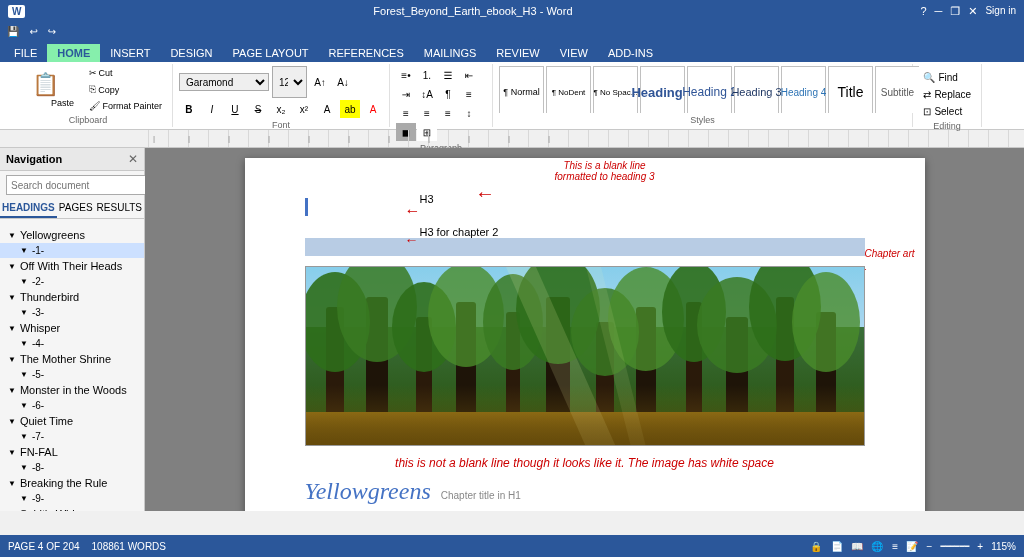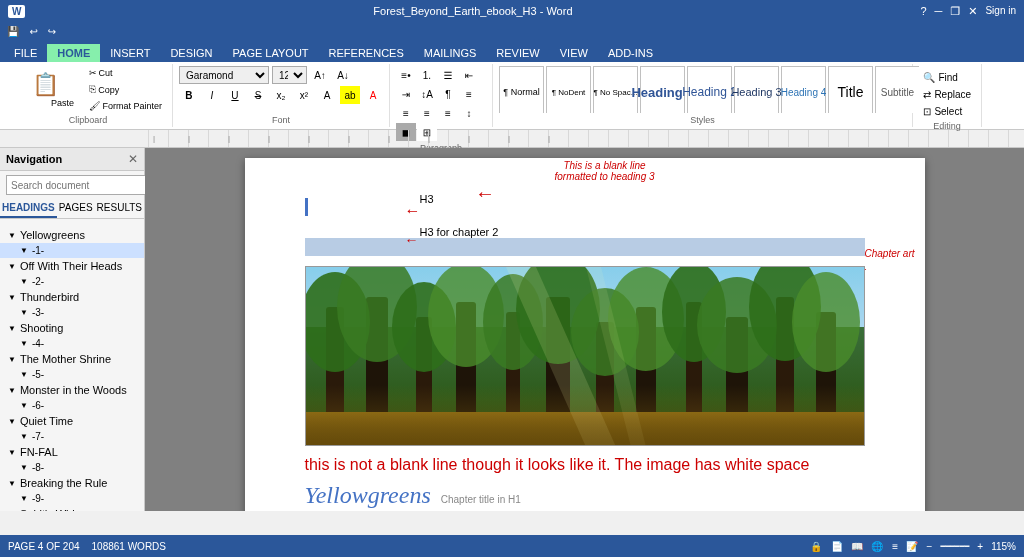--- a/index.html
+++ b/index.html
@@ -98,21 +98,21 @@
       padding: 1px 2px;
       border: 1px solid #aaa;
       width: 90px;
       height: 18px;
     }
     .font-size-select {
       font-size: 10px;
       padding: 1px 2px;
       border: 1px solid #aaa;
       width: 35px;
-      height: 18px;
+      height: 32px;
     }
     .fmt-btn {
       width: 20px; height: 18px;
       border: 1px solid transparent;
       background: white;
       cursor: pointer;
       font-size: 10px;
       display: flex; align-items: center; justify-content: center;
     }
 
@@ -523,21 +523,21 @@
         <span style="font-size:8px;">▼</span>
         <span style="font-size:11px;">Thunderbird</span>
       </div>
       <div class="nav-item" style="padding-left:20px;">
         <span style="font-size:8px;">▼</span>
         <span style="font-size:10px;">-3-</span>
       </div>
 
       <div class="nav-item">
         <span style="font-size:8px;">▼</span>
-        <span style="font-size:11px;">Shooting</span>
+        <span style="font-size:11px;">Whisper</span>
       </div>
       <div class="nav-item" style="padding-left:20px;">
         <span style="font-size:8px;">▼</span>
         <span style="font-size:10px;">-4-</span>
       </div>
 
       <div class="nav-item">
         <span style="font-size:8px;">▼</span>
         <span style="font-size:11px;">The Mother Shrine</span>
       </div>
@@ -669,21 +669,21 @@
           <ellipse cx="479" cy="40" rx="36" ry="54" fill="#2d6e1a" opacity="0.9"></ellipse>
           <ellipse cx="520" cy="55" rx="34" ry="50" fill="#4a8c2a" opacity="0.8"></ellipse>
 
           <rect x="0" y="145" width="100%" height="35" fill="url(#groundGrad)"></rect>
 
           <polygon points="200,0 230,0 310,180 280,180" fill="rgba(255,255,180,0.15)"></polygon>
           <polygon points="280,0 295,0 340,180 325,180" fill="rgba(255,255,180,0.1)"></polygon>
         </svg>
       </div>
 
-      <div style="color:#cc0000;font-size:16px;margin:4px 0 6px 0;">this is not a blank line though it looks like it. The image has white space</div>
+      <div style="color:#cc0000;font-size:12px;font-style:italic;text-align:center;margin:4px 0 6px 0;">this is not a blank line though it looks like it. The image has white space</div>
 
       <div class="title-line">
         <span class="doc-h1" style="font-size:24px;font-family:Georgia,serif;color:#4472c4;font-style:italic;">Yellowgreens</span>
         <span style="margin-left:10px;font-size:10px;color:#888;">Chapter title in H1</span>
       </div>
       <div style="display:flex;align-items:baseline;margin-bottom:4px;">
         <span style="font-size:13px;color:#4472c4;font-family:Georgia,serif;">-1-</span>
         <span style="margin-left:8px;font-size:10px;color:#888;">Chapter # in H2</span>
       </div>
 

